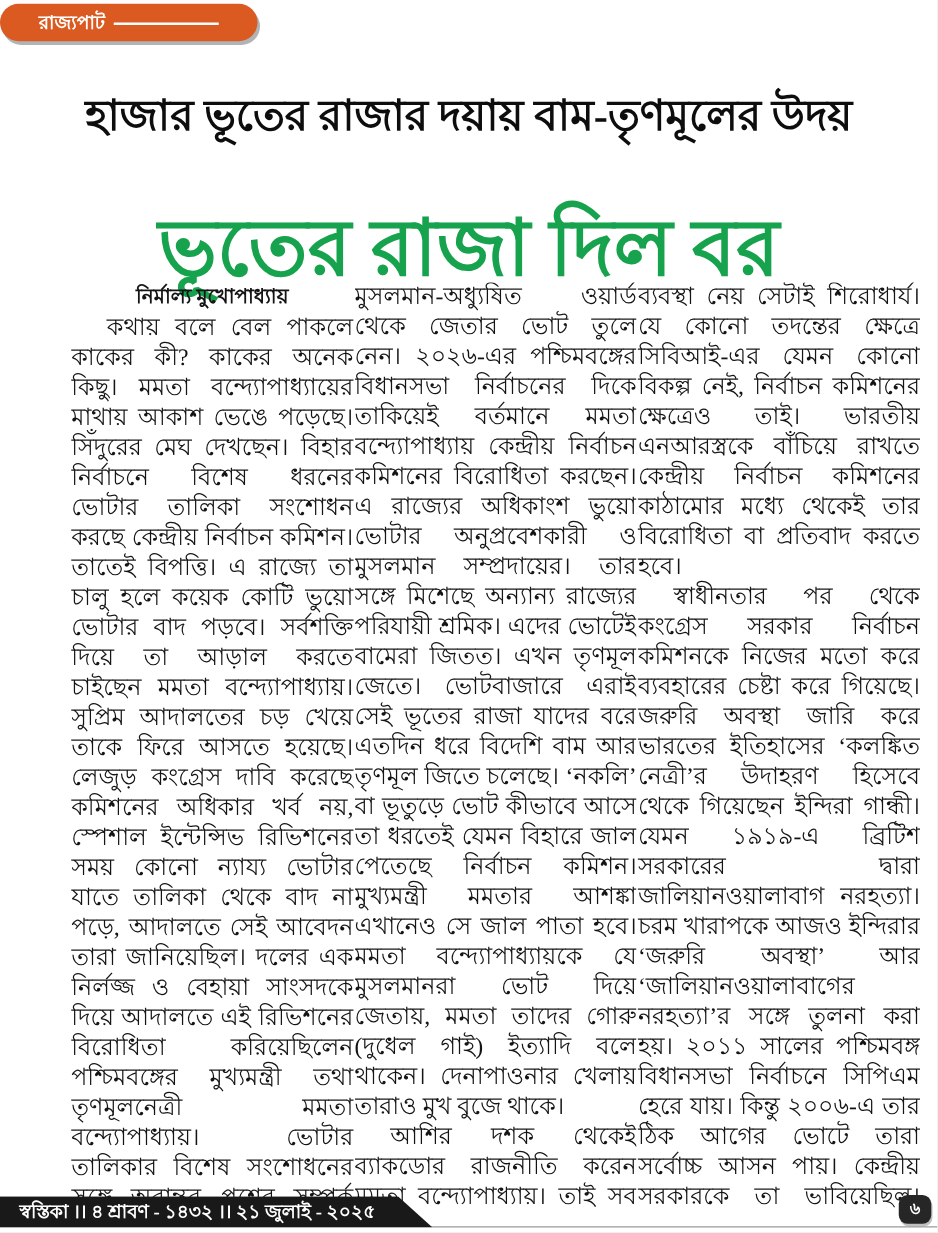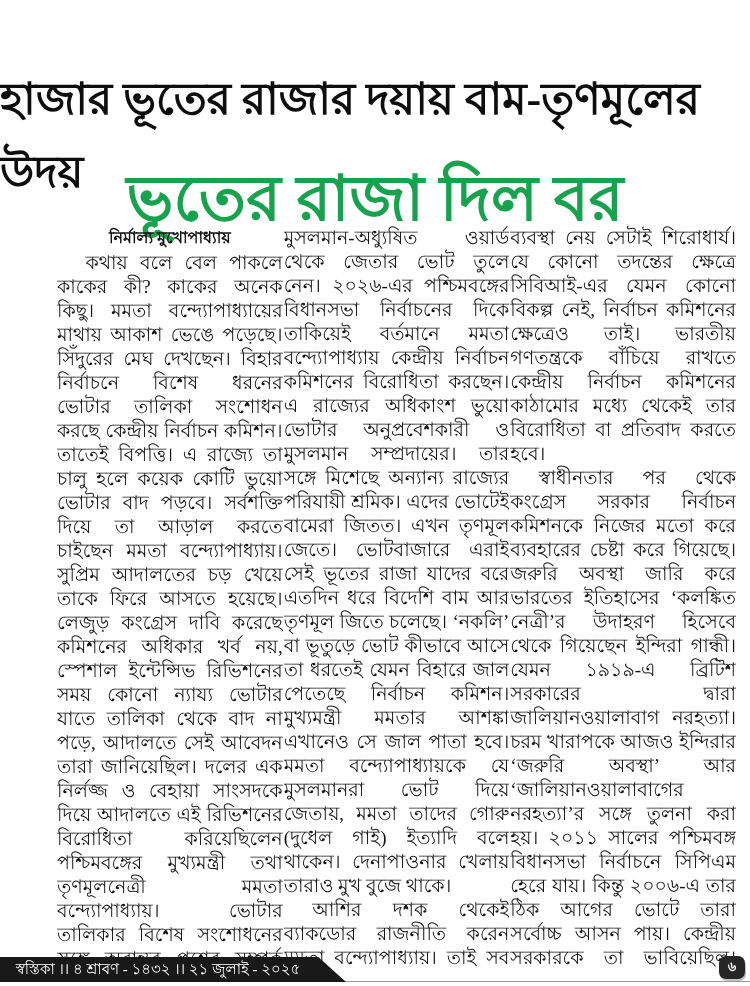--- a/index.html
+++ b/index.html
@@ -23,21 +23,22 @@
     display:flex; align-items:center; justify-content:center;
     color:#ffffff; font-size:15px; font-weight:bold;
   }
   .section-badge .rule {
     width:84px; height:2px; background:#ffffff; margin-left:7px; margin-top:2px;
   }
 
   
   .kicker {
     position:absolute; top:66px; left:0; width:100%;
-    font-size:44px; font-weight:bold; color:#0d0d0d;
+    text-align:center;
+    font-size:34px; font-weight:bold; color:#0d0d0d;
     letter-spacing:0;
   }
   .main-title {
     position:absolute; top:112px; left:0; width:100%;
     text-align:center;
     font-size:63px; font-weight:bold; color:#17a34e;
     line-height:1.25;
     margin-top:48px;
   }
 
@@ -64,52 +65,56 @@
     position:absolute; top:981px; left:0; width:100%; height:1px;
     background:#9a9a9a;
   }
   .footer-banner {
     position:absolute; top:957px; left:0;
     width:346px; height:25px;
     background:#191919;
     clip-path:polygon(0 0, 92% 0, 100% 100%, 0 100%);
     display:flex; align-items:center; justify-content:center;
     padding-right:30px;
-    color:#ffffff; font-size:15px; font-weight:normal;
+    color:#ffffff; font-size:15px; font-weight:bold;
   }
   .page-number {
     position:absolute; top:956px; left:719px;
     width:26px; height:23px;
     background:#262626; border-radius:7px;
     box-shadow:1px 2px 0 rgba(130,130,130,.5);
     display:flex; align-items:center; justify-content:center;
     color:#ffffff; font-size:13px; font-weight:bold;
   }
 </style>
 </head>
 <body>
 
 <div class="page">
 
+  <div class="section-badge">
+    <span>রাজ্যপাট</span>
+    <span class="rule"></span>
+  </div>
 
   <div class="kicker">হাজার ভূতের রাজার দয়ায় বাম-তৃণমূলের উদয়</div>
 
   <div class="main-title">ভূতের রাজা দিল বর</div>
 
   <div class="body-wrap">
     <div class="col">
         <p class="byline">নির্মাল্য মুখোপাধ্যায়</p>
         <p class="para indent">কথায় বলে বেল পাকলে কাকের কী? কাকের অনেক কিছু। মমতা বন্দ্যোপাধ্যায়ের মাথায় আকাশ ভেঙে পড়েছে। সিঁদুরের মেঘ দেখছেন। বিহার নির্বাচনে বিশেষ ধরনের ভোটার তালিকা সংশোধন করছে কেন্দ্রীয় নির্বাচন কমিশন। তাতেই বিপত্তি। এ রাজ্যে তা চালু হলে কয়েক কোটি ভুয়ো ভোটার বাদ পড়বে। সর্বশক্তি দিয়ে তা আড়াল করতে চাইছেন মমতা বন্দ্যোপাধ্যায়। সুপ্রিম আদালতের চড় খেয়ে তাকে ফিরে আসতে হয়েছে। লেজুড় কংগ্রেস দাবি করেছে কমিশনের অধিকার খর্ব নয়, স্পেশাল ইন্টেন্সিভ রিভিশনের সময় কোনো ন্যায্য ভোটার যাতে তালিকা থেকে বাদ না পড়ে, আদালতে সেই আবেদন তারা জানিয়েছিল। দলের এক নির্লজ্জ ও বেহায়া সাংসদকে দিয়ে আদালতে এই রিভিশনের বিরোধিতা করিয়েছিলেন পশ্চিমবঙ্গের মুখ্যমন্ত্রী তথা তৃণমূলনেত্রী মমতা বন্দ্যোপাধ্যায়। ভোটার তালিকার বিশেষ সংশোধনের সঙ্গে অবান্তর প্রশ্নের সম্পর্ক তৈরি করতে মাঠে নেমেছে বালকবুদ্ধি রাহুল গান্ধী। মমতা বন্দ্যোপাধ্যায় জানেন যে, কেন্দ্রীয় নির্বাচন কমিশনের কোনো কাজে হস্তক্ষেপ করা যায় না। এ বিষয়ে ভারতীয় সংবিধান কমিশনকে বিশেষ সুরক্ষা বা ‘ইমিউনিটি’ দিয়েছে। তাই এ নিয়ে জলঘোলা করা ভিত্তিহীন। ‘নির্বাচন কমিশন’ গঠনের ক্ষেত্রে অনেক ধরনের অদলবদলে জলঘোলা হয়েছে, কিন্তু তার কাজের আওতা নিয়ে প্রশ্ন তোলা অর্বাচীন ব্যবহার।</p>
       </div>
     <div class="col">
         <p class="para">মুসলমান-অধ্যুষিত ওয়ার্ড থেকে জেতার ভোট তুলে নেন। ২০২৬-এর পশ্চিমবঙ্গের বিধানসভা নির্বাচনের দিকে তাকিয়েই বর্তমানে মমতা বন্দ্যোপাধ্যায় কেন্দ্রীয় নির্বাচন কমিশনের বিরোধিতা করছেন। এ রাজ্যের অধিকাংশ ভুয়ো ভোটার অনুপ্রবেশকারী ও মুসলমান সম্প্রদায়ের। তার সঙ্গে মিশেছে অন্যান্য রাজ্যের পরিযায়ী শ্রমিক। এদের ভোটেই বামেরা জিতত। এখন তৃণমূল জেতে। ভোটবাজারে এরাই সেই ভূতের রাজা যাদের বরে এতদিন ধরে বিদেশি বাম আর তৃণমূল জিতে চলেছে। ‘নকলি’ বা ভূতুড়ে ভোট কীভাবে আসে তা ধরতেই যেমন বিহারে জাল পেতেছে নির্বাচন কমিশন। মুখ্যমন্ত্রী মমতার আশঙ্কা এখানেও সে জাল পাতা হবে। মমতা বন্দ্যোপাধ্যায়কে যে মুসলমানরা ভোট দিয়ে জেতায়, মমতা তাদের গোরু (দুধেল গাই) ইত্যাদি বলে থাকেন। দেনাপাওনার খেলায় তারাও মুখ বুজে থাকে।</p>
         <p class="para indent">আশির দশক থেকেই ব্যাকডোর রাজনীতি করেন মমতা বন্দ্যোপাধ্যায়। তাই সব ঘটনাতেই পিছনের রাস্তা খোঁজেন। এখন অবান্তর ভাবে ভোটার তালিকা সংশোধনের সঙ্গে জাতীয় নাগরিক পঞ্জীর সম্পর্ক জুড়েছেন। ‘এনআরসি জুজু’ দেখিয়ে মুসলমান ভোট নিজের কাছে রাখতে তিনি মরিয়া। রাজ্য বিজেপির নতুন সভাপতি শমীক ভট্টাচার্য তাদের কানে নতুন কথা ঢোকানোর চেষ্টা করছেন বটে, তবে মনে হয় না ‘সে বধির কভু জাগিবে এ অন্তরে’। ঠাকুর শ্রীরামকৃষ্ণের কথায় ‘যার যেমন ভাব, তার তেমন লাভ’। রাজ্যকে অপশাসনমুক্ত করার লক্ষ্যে রাজ্যের বিরোধী দলনেতা শুভেন্দু অধিকারী তাঁর পক্ষ থেকে সবরকম প্রয়াস জারি রেখেছেন। বিজেপি হিন্দু ভোটেই জিতবে। জাতীয় স্তরে বিরোধী দলগুলির ভাবনায় এতোটাই দৈন্য যে, তারা বোঝেন না সুষ্ঠু নির্বাচন করাতে কেন্দ্রীয় নির্বাচন কমিশন যে</p>
       </div>
     <div class="col">
-        <p class="para">ব্যবস্থা নেয় সেটাই শিরোধার্য। যে কোনো তদন্তের ক্ষেত্রে সিবিআই-এর যেমন কোনো বিকল্প নেই, নির্বাচন কমিশনের ক্ষেত্রেও তাই। ভারতীয় গণতন্ত্রকে বাঁচিয়ে রাখতে কেন্দ্রীয় নির্বাচন কমিশনের কাঠামোর মধ্যে থেকেই তার বিরোধিতা বা প্রতিবাদ করতে হবে।</p>
+        <p class="para">ব্যবস্থা নেয় সেটাই শিরোধার্য। যে কোনো তদন্তের ক্ষেত্রে সিবিআই-এর যেমন কোনো বিকল্প নেই, নির্বাচন কমিশনের ক্ষেত্রেও তাই। ভারতীয় এনআরস্ত্রকে বাঁচিয়ে রাখতে কেন্দ্রীয় নির্বাচন কমিশনের কাঠামোর মধ্যে থেকেই তার বিরোধিতা বা প্রতিবাদ করতে হবে।</p>
         <p class="para indent">স্বাধীনতার পর থেকে কংগ্রেস সরকার নির্বাচন কমিশনকে নিজের মতো করে ব্যবহারের চেষ্টা করে গিয়েছে। জরুরি অবস্থা জারি করে ভারতের ইতিহাসের ‘কলঙ্কিত নেত্রী’র উদাহরণ হিসেবে থেকে গিয়েছেন ইন্দিরা গান্ধী। যেমন ১৯১৯-এ ব্রিটিশ সরকারের দ্বারা জালিয়ানওয়ালাবাগ নরহত্যা। চরম খারাপকে আজও ইন্দিরার ‘জরুরি অবস্থা’ আর ‘জালিয়ানওয়ালাবাগের নরহত্যা’র সঙ্গে তুলনা করা হয়। ২০১১ সালের পশ্চিমবঙ্গ বিধানসভা নির্বাচনে সিপিএম হেরে যায়। কিন্তু ২০০৬-এ তার ঠিক আগের ভোটে তারা সর্বোচ্চ আসন পায়। কেন্দ্রীয় সরকারকে তা ভাবিয়েছিল। ২০১১-তে সিঙ্গুর-নন্দীগ্রাম আন্দোলনের সঙ্গে কেন্দ্রীয় সরকারের মনোভাবের ফয়দা তোলেন মমতা বন্দ্যোপাধ্যায়। সিপিএমের ভুয়ো ভোটার, চট-ভূত (সিপিএম ক্যাডাররা বুথে ঢুকে চটের আড়াল থেকে নজর রাখত কে কাকে ভোট দিচ্ছে) আর মৃত ভোটারদের সেযাত্রায় ছেঁটে দেয় নির্বাচন কমিশন। মুখ থুবড়ে পড়ে সিপিএম। ২৩৫ থেকে বিদেশি বামেরা ৬০-এ নেমে আসে, যার মধ্যে সিপিএমের আসন সংখ্যা ছিল ৪০। মমতা বন্দ্যোপাধ্যায় বুঝেছেন ‘বিহারের নির্বাচনী মডেল’ এখানে চালু হলে ভুয়ো ভোটার নিয়ে তার ‘ভূতের রাজা’র খেলাও ফুরিয়ে যাবে। সিপিএমের দশা হবে। তাই দল বেঁধে ভূতের রাজার বরের আশায় আদালতে গিয়েছিল মমতা বন্দ্যোপাধ্যায়ের প্রতিনিধি। আপাতত সে গুড়ে বালি পড়েছে। বাকিটুকুর জন্য একটু অপেক্ষা করতে হবে।</p>
       </div>
   </div>
 
   <div class="footer-rule"></div>
 
   <div class="footer-banner">
     <span>স্বস্তিকা ।। ৪ শ্রাবণ - ১৪৩২ ।। ২১ জুলাই - ২০২৫</span>
   </div>
 

